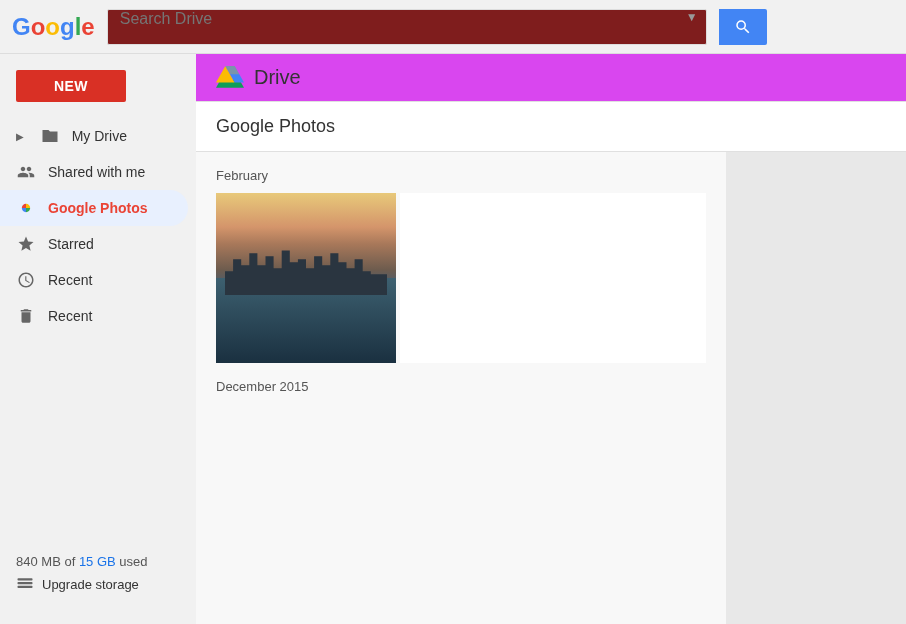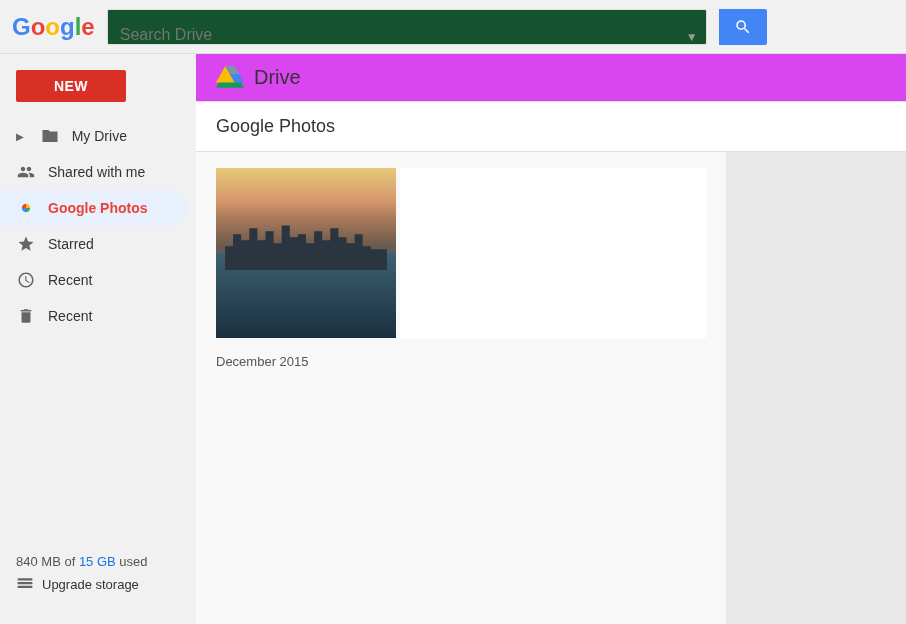--- a/index.html
+++ b/index.html
@@ -24,22 +24,22 @@
       flex-shrink: 0;
     }
     .g-blue { color: #4285F4; }
     .g-red { color: #EA4335; }
     .g-yellow { color: #FBBC05; }
     .g-green { color: #34A853; }
 
     #search-area {
       flex: 1;
       display: flex;
-      align-items: flex-end;
-      background: #14532d;
+      align-items: flex-start;
+      background: #7f1d1d;
       border: 1px solid #ddd;
       border-radius: 2px;
       height: 36px;
       max-width: 600px;
     }
     #search-input {
       flex: 1;
       border: none;
       outline: none;
       font-size: 16px;
@@ -359,20 +359,21 @@
     </div>
 
     <div id="content-header">
       <span id="page-title">Google Photos</span>
     </div>
 
     <div style="flex:1; display:flex; overflow:hidden;">
       <div id="content-body">
 
         <div class="month-section">
+          <div class="month-label">February</div>
           <div class="photos-grid">
             <div class="fake-photo" title="Chinese village waterfront at sunset"></div>
             <div style="flex:1; min-width:200px; background:white;"></div>
           </div>
         </div>
 
         <div class="month-section">
           <div class="month-label">December 2015</div>
         </div>
       </div>

